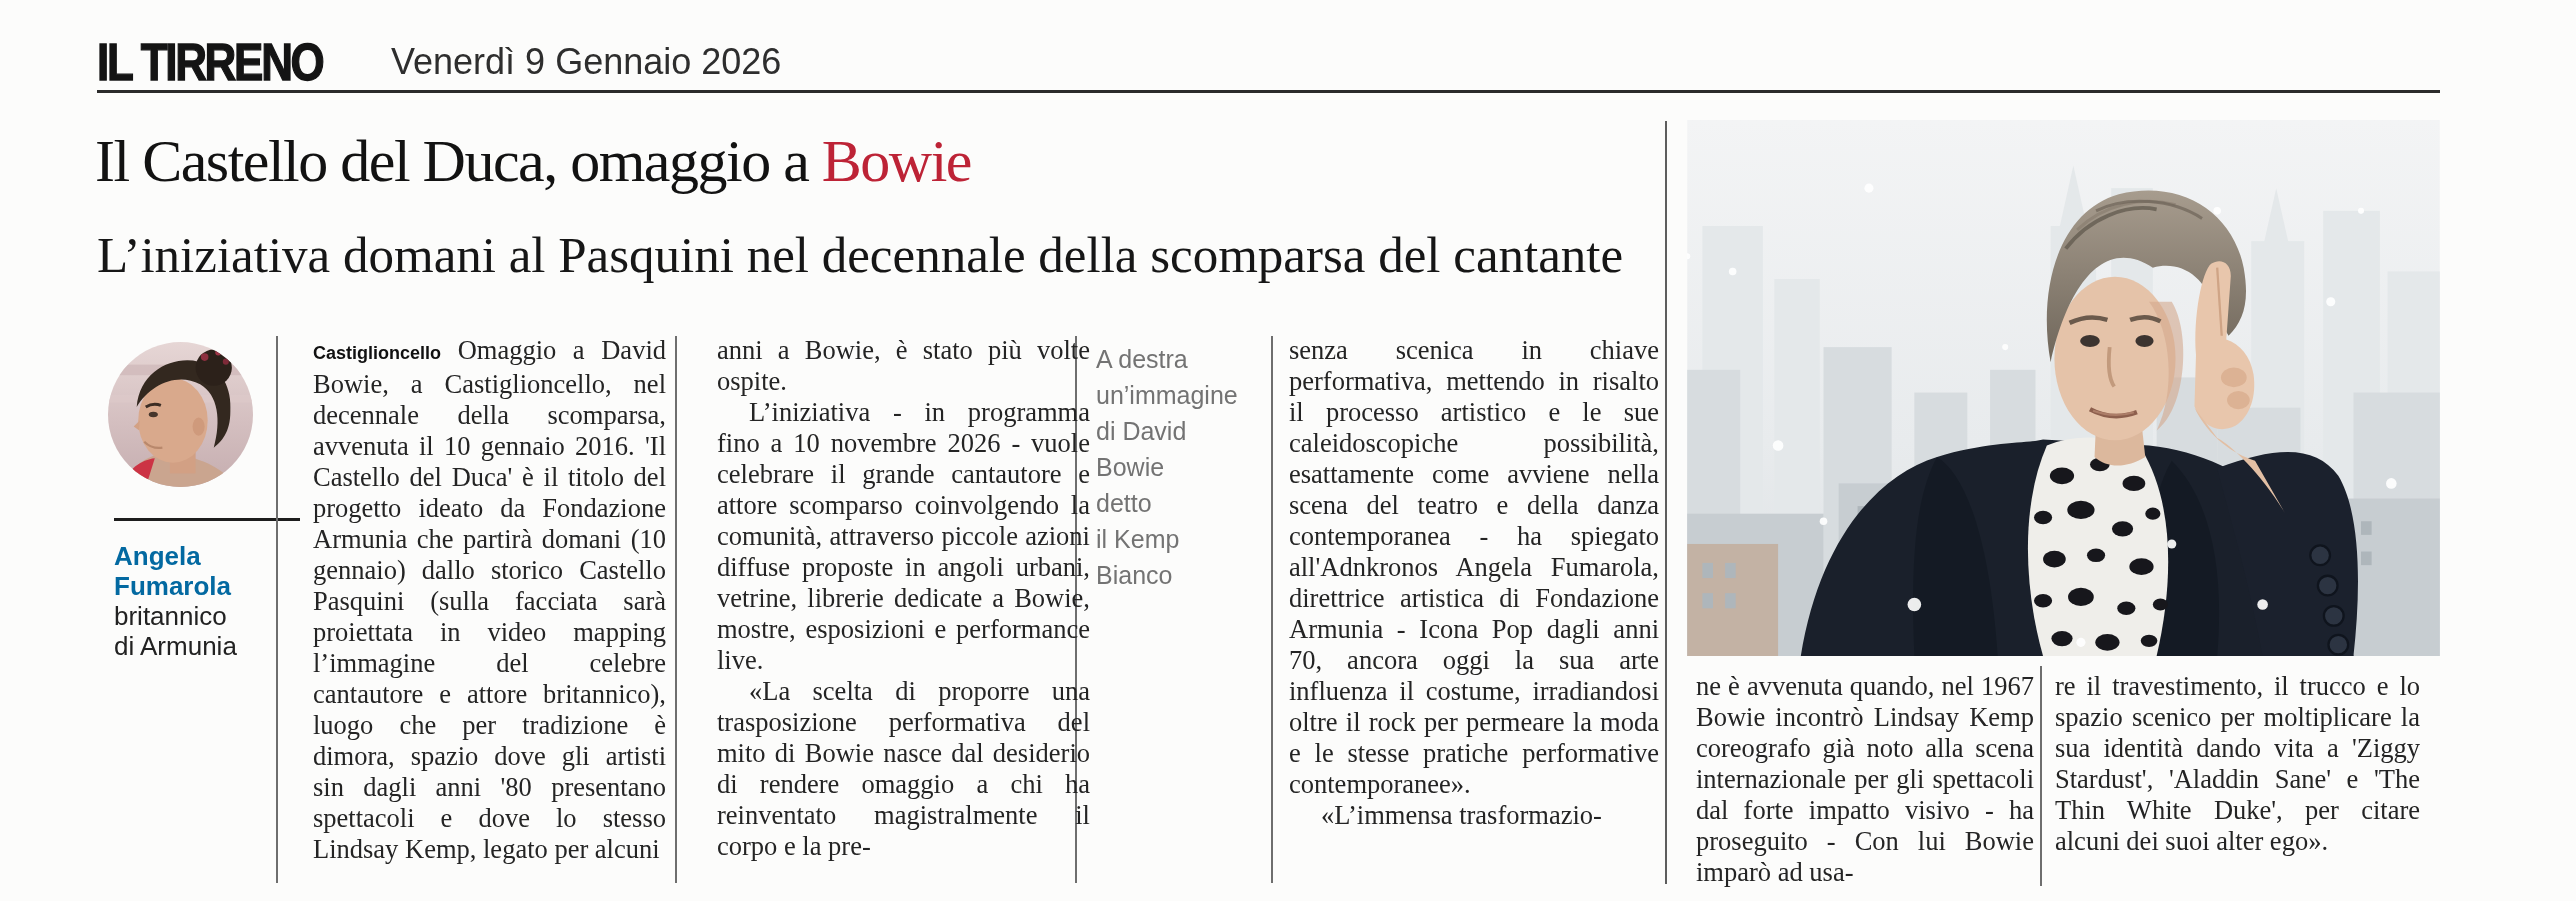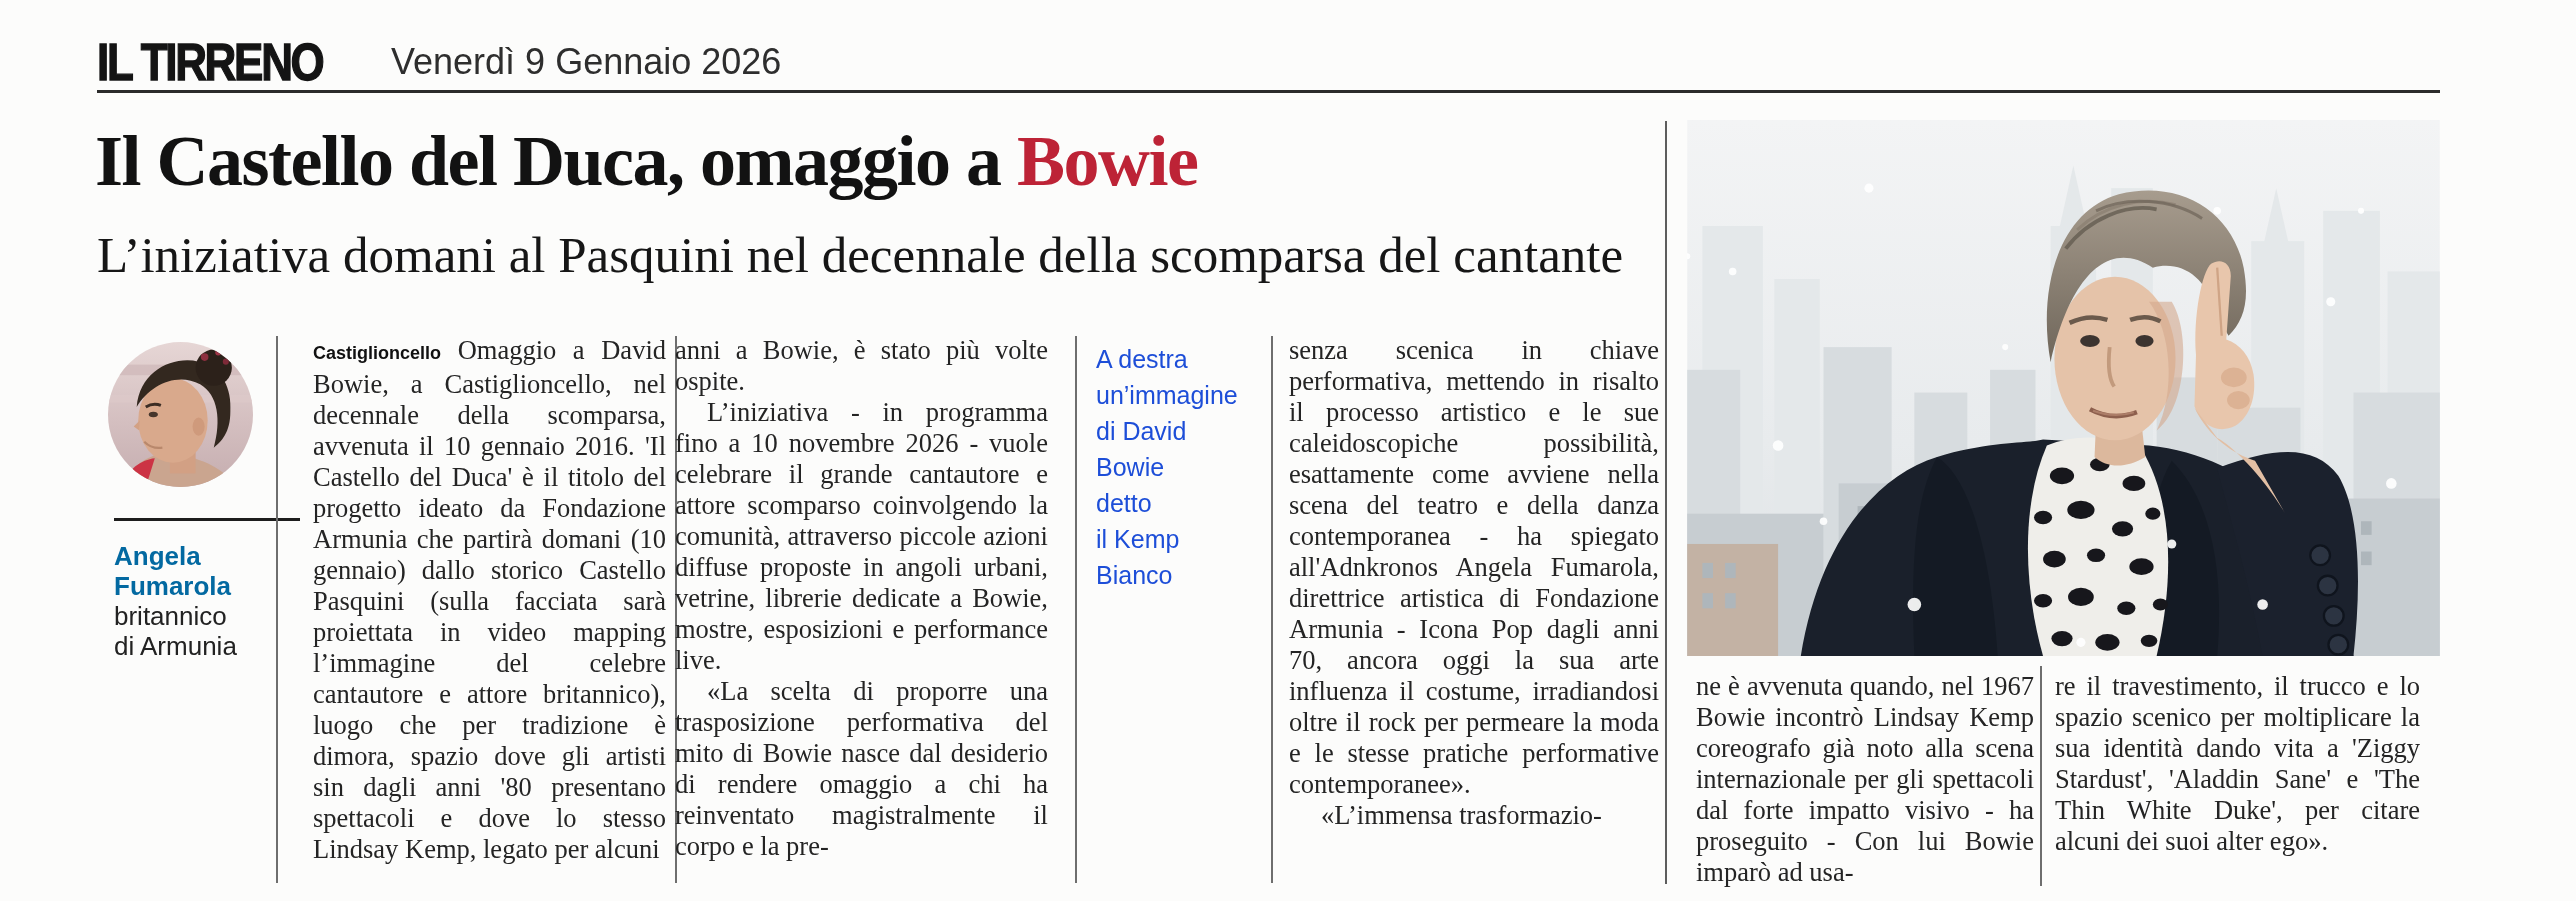--- a/index.html
+++ b/index.html
@@ -27,21 +27,21 @@
     font-family:"Liberation Sans", sans-serif;
     font-size:36px;color:#2e2e2e;white-space:nowrap;
   }
   .hrule-top{
     position:absolute;left:97px;top:90px;width:2343px;height:3px;
     background:#2b2b2b;
   }
   
   #headline{
     position:absolute;left:95px;top:104px;width:1575px;
-    font-size:72px;line-height:114px;font-weight:bold;
+    font-size:60px;line-height:114px;font-weight:normal;
     color:#121212;letter-spacing:-1.5px;white-space:nowrap;
   }
   #headline .red{color:#bd2336;}
   #subheadline{
     position:absolute;left:97px;top:229px;width:1575px;
     font-size:51px;line-height:53px;color:#161616;white-space:nowrap;
   }
   
   #portrait{
     position:absolute;left:108px;top:342px;width:145px;height:145px;
@@ -67,33 +67,33 @@
   #vr5{left:2040px;top:666px;height:220px;}
   
   .col{
     position:absolute;top:335px;
     font-size:26.5px;line-height:31px;text-align:justify;
     color:#242424;hyphens:auto;-webkit-hyphens:auto;
   }
   .col p{margin:0;}
   .col p.indent{text-indent:32px;}
   #col1{left:313px;width:353px;}
-  #col2{left:675px;width:373px;font-family:Liberation Serif, serif;}
+  #col2{left:717px;width:373px;font-family:Liberation Serif, serif;}
   #col3{left:1289px;width:370px;}
   #col4{left:1696px;top:671px;width:338px;}
   #col5{left:2055px;top:671px;width:365px;}
   .lead{
     font-family:"Liberation Sans", sans-serif;
     font-weight:bold;font-size:18px;color:#111;
   }
   
   #photo-caption{
     position:absolute;left:1096px;top:341px;width:168px;
     font-family:"Liberation Sans", sans-serif;
-    font-size:25px;line-height:36px;color:#1d4ed8;
+    font-size:25px;line-height:36px;color:#737373;
   }
   #photo-caption div{white-space:nowrap;}
   
   #bowie-photo{
     position:absolute;left:1687px;top:120px;width:753px;height:536px;
     overflow:hidden;
   }
   #bowie-photo svg{display:block;width:100%;height:100%;}
 </style>
 </head>

